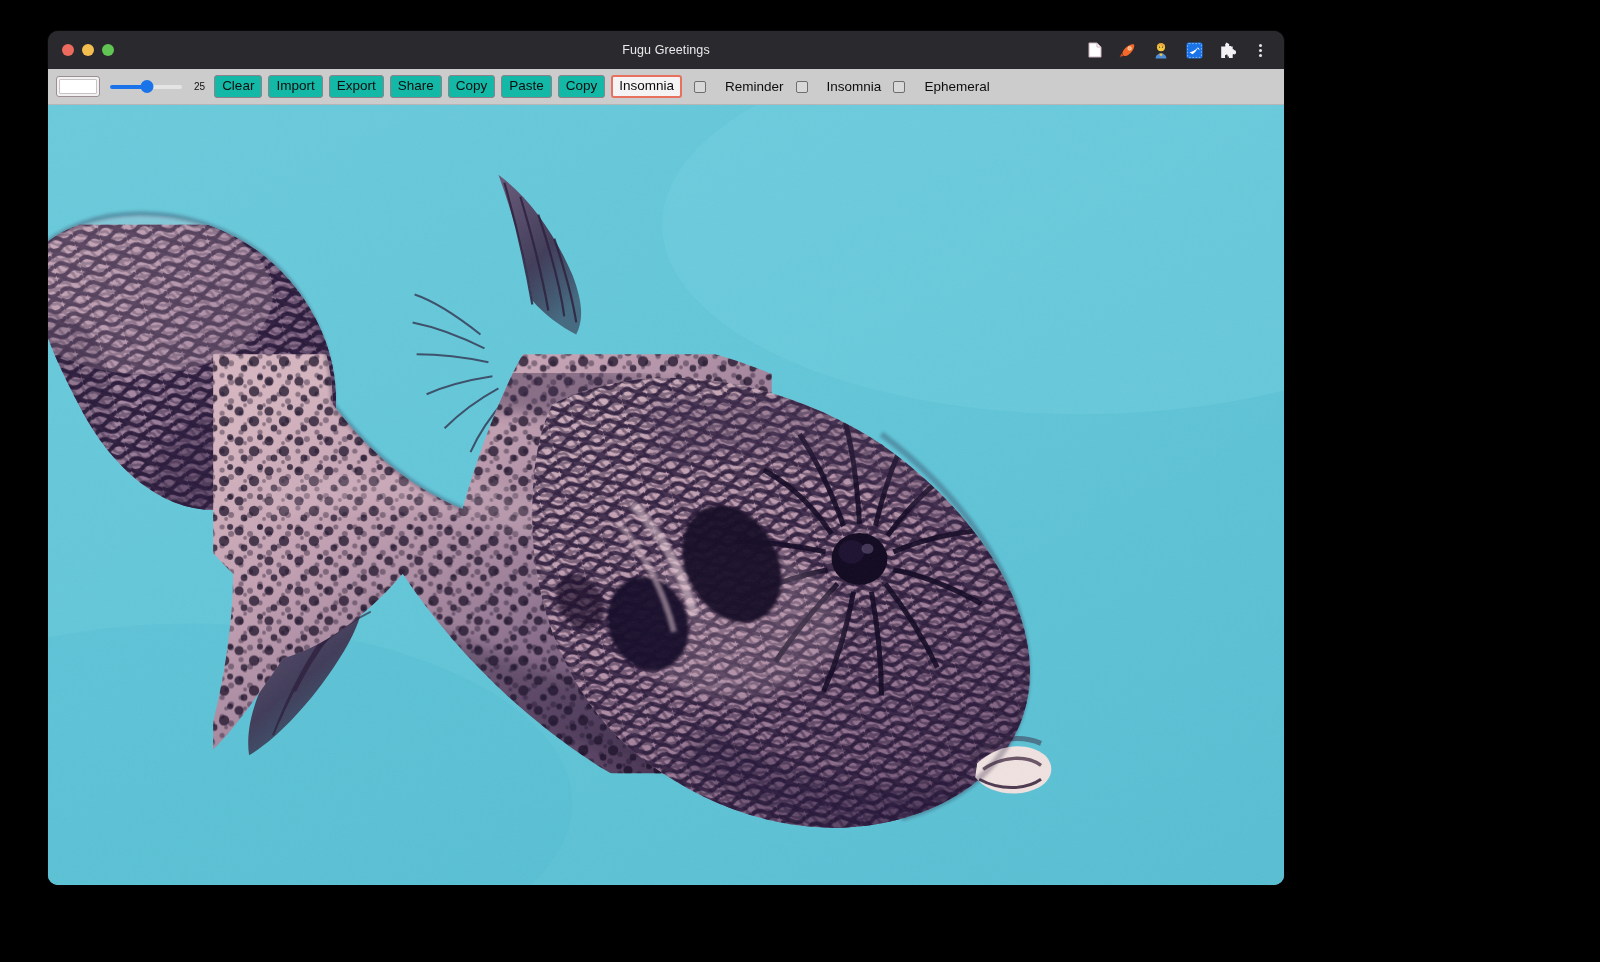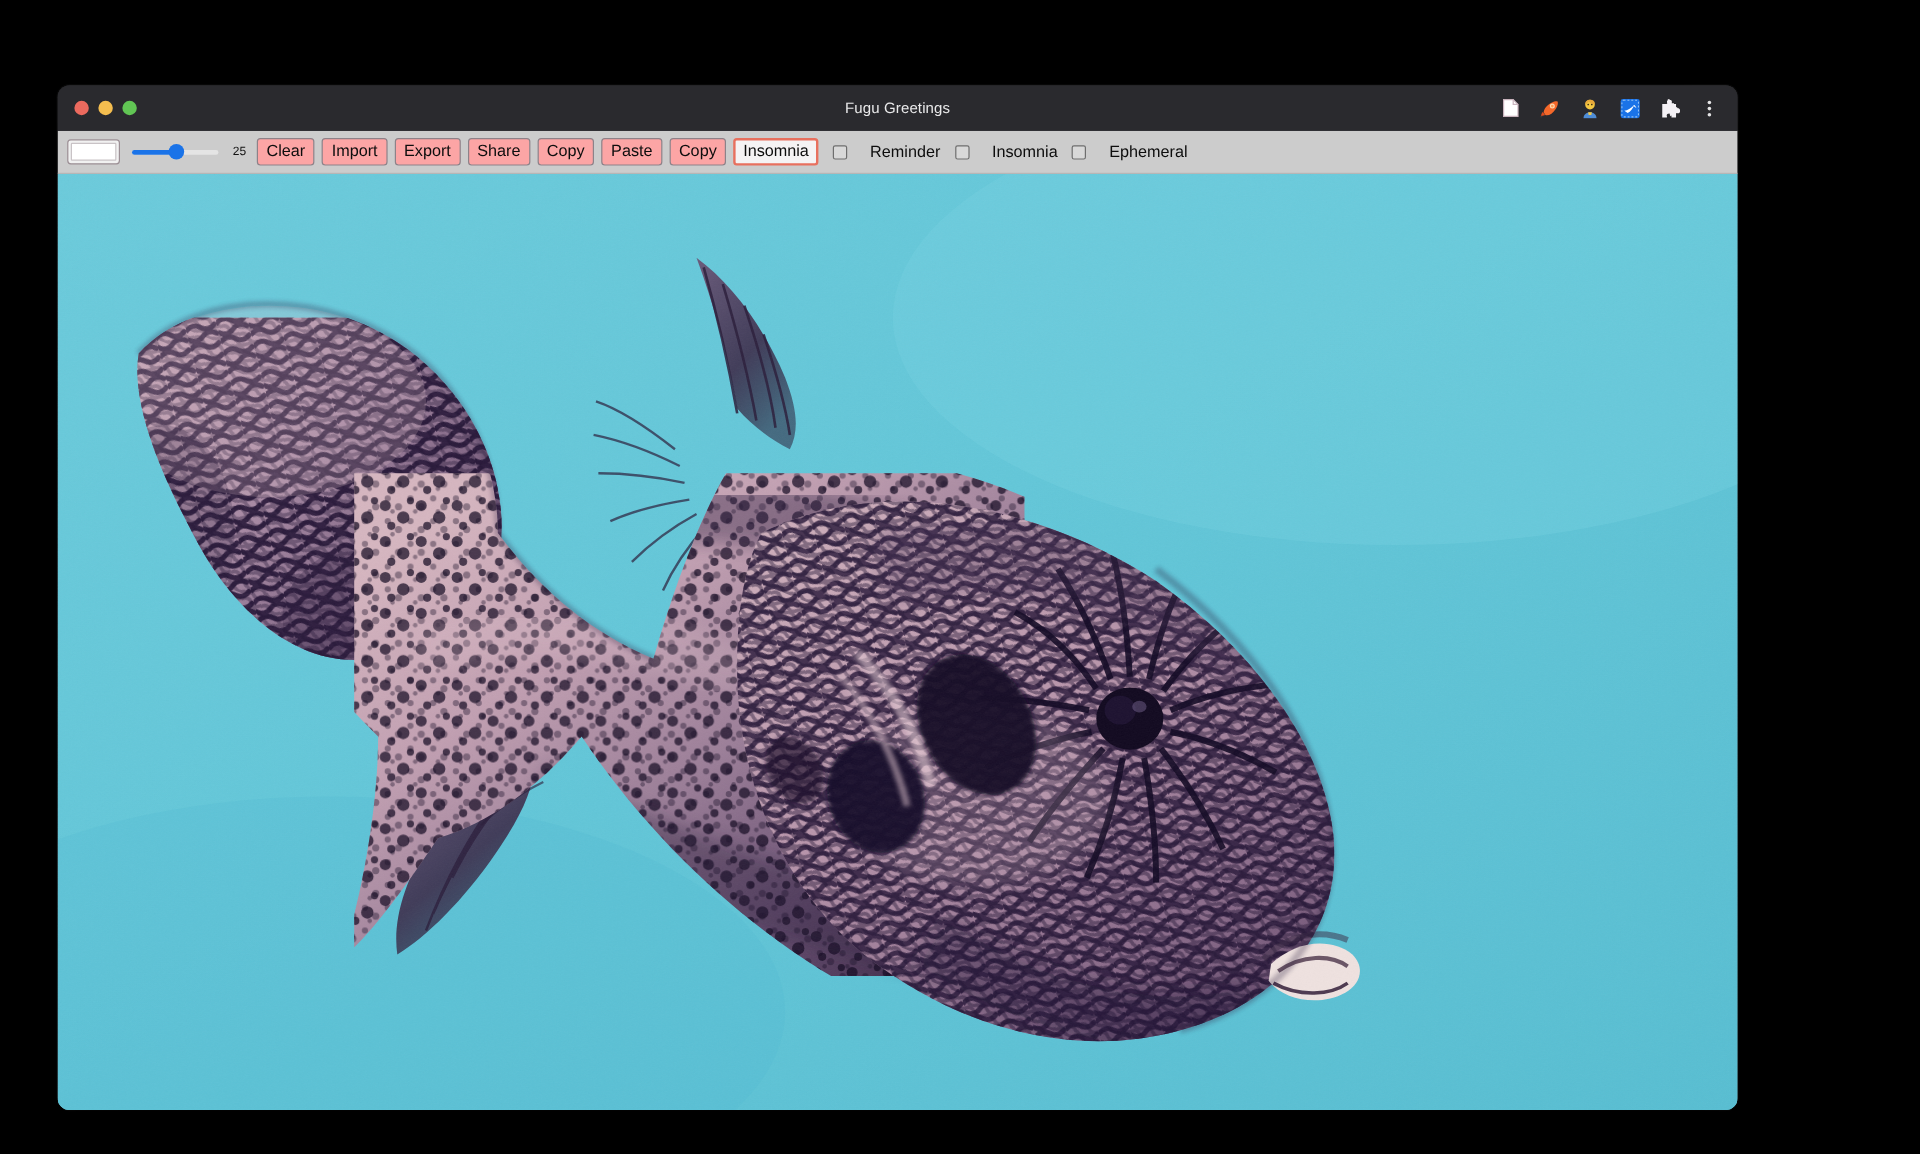--- a/index.html
+++ b/index.html
@@ -9,30 +9,29 @@
     height: 962px;
     background: #000000;
     overflow: hidden;
     font-family: "Liberation Sans", sans-serif;
   }
 
   #app-window {
     position: absolute;
     left: 48px;
     top: 31px;
-    width: 1400px;
+    width: 1236px;
     height: 854px;
     border-radius: 10px;
     overflow: hidden;
     background: #2a2a2e;
     box-shadow: 0 22px 60px rgba(0,0,0,0.95),
                 0 0 0 1px rgba(255,255,255,0.04);
     display: flex;
     flex-direction: column;
-    margin-top: 40px;
   }
 
   
   #titlebar {
     position: relative;
     height: 38px;
     flex: 0 0 38px;
     background: #2a2a2e;
     display: flex;
     align-items: center;
@@ -146,21 +145,21 @@
     font-size: 10px;
     color: #111;
     margin: 0 3px 0 6px;
     flex: 0 0 auto;
   }
 
   .tb-btn {
     font-family: "Liberation Sans", sans-serif;
     font-size: 13.5px;
     color: #0d0d0d;
-    background: #fca5a5;
+    background: #14b8a6;
     border: 1px solid #8d8289;
     border-radius: 3px;
     padding: 2px 7px 3px 7px;
     height: 23px;
     line-height: 16px;
     cursor: default;
     flex: 0 0 auto;
   }
   .tb-btn.focused {
     border: 2px solid #e8705e;

